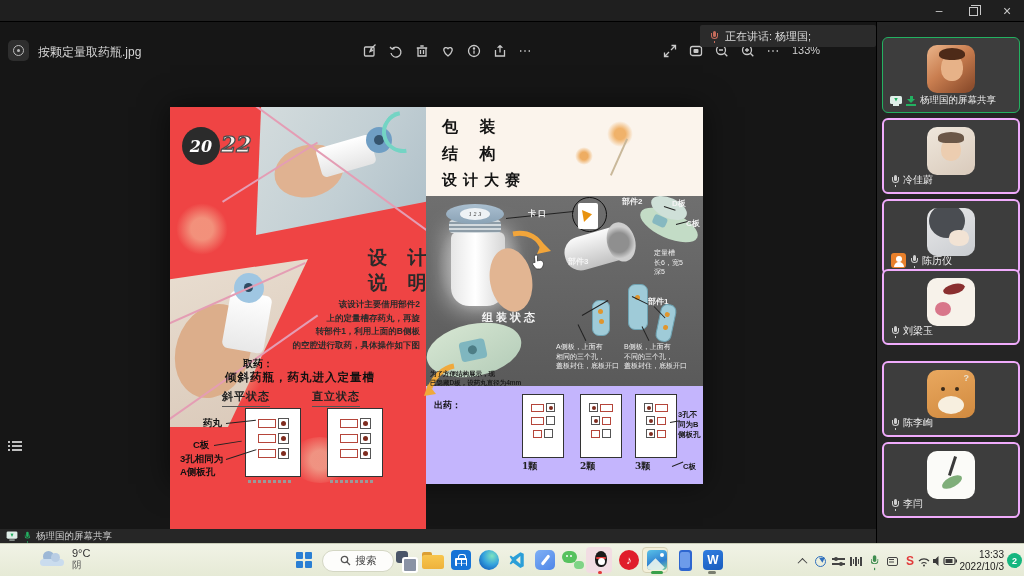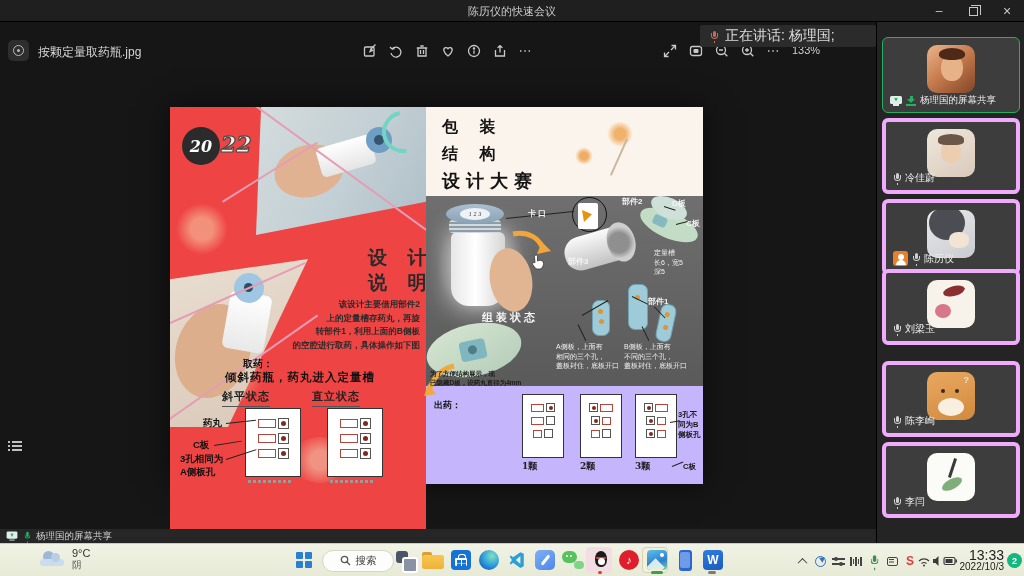--- a/index.html
+++ b/index.html
@@ -21,21 +21,21 @@
   .appicon{position:absolute;left:8px;top:18px;width:21px;height:21px;background:#2e2e2e;border-radius:5px;display:flex;align-items:center;justify-content:center}
   .appicon i{width:11px;height:11px;border:1.3px solid #bbb;border-radius:50%;position:relative}
   .appicon i::before{content:"";position:absolute;left:2.5px;top:2.5px;width:3px;height:3px;border-radius:50%;background:#bbb}
   .fname{position:absolute;left:38px;top:22px;font-size:12px;color:#d6d6d6}
   .tgroup{position:absolute;top:17px;display:flex;gap:3px}
   .tico{width:23px;height:23px;display:flex;align-items:center;justify-content:center;border-radius:4px;color:#c9c9c9}
   .tico svg{display:block}
   .zoomlvl{font-size:11px;color:#cfcfcf;line-height:23px;margin-left:4px}
   .dots{color:#c9c9c9;font-size:13px;letter-spacing:1px;line-height:20px}
   .speakbox{position:absolute;left:700px;top:3px;width:176px;height:22px;background:#2b2b2b;display:flex;align-items:center;gap:7px;padding:0 10px;border-radius:2px}
-  .speakbox .txt{font-size:14px;color:#dcdcdc;white-space:nowrap}
+  .speakbox .txt{font-size:11px;color:#dcdcdc;white-space:nowrap}
   .mic{position:relative;width:8px;height:11px;flex:0 0 auto}
   .mic i{position:absolute;left:2.5px;top:0;width:3px;height:6px;background:var(--c,#cfcfcf);border-radius:1.5px}
   .mic u{position:absolute;left:.5px;top:2.5px;width:7px;height:5.5px;border:1px solid var(--c,#cfcfcf);border-top:none;border-radius:0 0 5px 5px}
   .mic s{position:absolute;left:3.5px;bottom:-1.5px;width:1.2px;height:2px;background:var(--c,#cfcfcf)}
   .listtoggle{position:absolute;left:8px;top:418px;width:14px;height:11px}
   .listtoggle::before{content:"";position:absolute;left:0;top:1px;width:2px;height:2px;background:#c0c0c0;box-shadow:0 4px 0 #c0c0c0,0 8px 0 #c0c0c0}
   .listtoggle::after{content:"";position:absolute;left:4px;top:1px;width:10px;height:2px;background:#c0c0c0;box-shadow:0 4px 0 #c0c0c0,0 8px 0 #c0c0c0}
   .sharebar{position:absolute;left:0;bottom:0;width:876px;height:14px;background:#262626;display:flex;align-items:center;gap:5px;padding-left:6px}
   .sharebar .txt{font-size:9.5px;color:#cfcfcf}
   .moni{position:relative;width:12px;height:10px;flex:0 0 auto}
@@ -80,21 +80,21 @@
   .sm .dr-dot{inset:1.5px}
   .plabel{position:absolute;font-size:9.5px;font-weight:bold;color:#111;white-space:nowrap}
   .pline{position:absolute;height:1px;background:#222;transform-origin:0 50%}
   .capblur{position:absolute;width:44px;height:3px;background:repeating-linear-gradient(90deg,#9a9a9a 0 3px,transparent 3px 5px)}
 
   .tpanel{position:absolute;left:256px;top:0;width:277px;height:89px;background:#fbf4ec;overflow:hidden}
   .tpanel .flower{position:absolute;right:70px;top:14px;width:26px;height:26px;background:radial-gradient(circle,#f0b26a 30%,rgba(240,178,106,0) 70%);border-radius:50%}
   .tpanel .flower2{position:absolute;right:110px;top:40px;width:18px;height:18px;background:radial-gradient(circle,#eead62 30%,rgba(238,173,98,0) 70%);border-radius:50%}
   .tpanel .stem{position:absolute;right:84px;top:30px;width:1.5px;height:40px;background:#c9b89a;transform:rotate(24deg)}
   .ctitle{position:absolute;left:16px;top:6px;font:bold 16px "DejaVu Serif",serif;color:#141414;letter-spacing:8px;line-height:27px;white-space:nowrap}
-  .ctitle .l3{font-size:18px;letter-spacing:6px}
+  .ctitle .l3{font-size:15px;letter-spacing:6px}
 
   .dkpanel{position:absolute;left:256px;top:89px;width:277px;height:190px;background:linear-gradient(180deg,#6f6f6f,#5a5a5a);overflow:visible}
   .wlabel{position:absolute;font-size:8px;font-weight:bold;color:#f4f4f4;white-space:nowrap}
   .wsmall{position:absolute;font-size:7px;color:#f0f0f0;line-height:9.5px;white-space:nowrap}
   .glow{position:absolute;left:10px;top:20px;width:90px;height:100px;background:radial-gradient(ellipse,rgba(255,255,255,.5),rgba(255,255,255,0) 70%)}
   .acap{position:absolute;left:20px;top:8px;width:58px;height:20px;background:linear-gradient(#aabfd0,#8aa2b5);border-radius:50%}
   .acap .inner{position:absolute;left:14px;top:4px;width:30px;height:12px;background:#eef2f5;border-radius:50%;font:italic 5px "DejaVu Serif",serif;color:#333;text-align:center;line-height:12px}
   .arings{position:absolute;left:23px;top:24px;width:52px;height:13px;background:repeating-linear-gradient(180deg,#d3dade 0 2px,#8d9ca7 2px 4px);border-radius:4px}
   .abody{position:absolute;left:25px;top:36px;width:54px;height:74px;background:linear-gradient(90deg,#e6e6e6,#ffffff 45%,#d6d6d6);border-radius:6px 6px 18px 18px;box-shadow:0 0 22px 6px rgba(255,255,255,.45)}
   .ahand{position:absolute;left:64px;top:52px;width:42px;height:64px;background:#e2b592;border-radius:50%;transform:rotate(-10deg)}
@@ -118,21 +118,21 @@
   .ltpanel{position:absolute;left:256px;top:279px;width:277px;height:98px;background:#c4b5fd}
   .hidenote{position:absolute;left:4px;top:-17px;font-size:6.5px;font-weight:bold;color:#1c1c1c;line-height:9px;white-space:nowrap}
   .outtitle{position:absolute;left:8px;top:13px;font-size:9px;font-weight:bold;color:#111}
   .outlines{position:absolute;left:3px;top:27px;font-size:7.5px;font-weight:600;color:#222;line-height:11.5px;white-space:nowrap}
   .obox{position:absolute;top:8px;width:42px;height:64px;background:#fff;border:1px solid #333;padding-top:4px}
   .ocount{position:absolute;top:74px;width:42px;font:bold 9px "DejaVu Serif",serif;color:#222}
   .dklabel{position:absolute;font-size:7.5px;font-weight:bold;color:#1a1a1a;line-height:10px;white-space:nowrap}
 
   
   .sidebar{position:absolute;left:876px;top:22px;width:148px;height:521px;background:#242424;border-left:1px solid #000}
-  .tile{position:absolute;left:5px;width:138px;height:76px;background:#3d3d3d;border:4px solid #f0abfc;border-radius:6px}
+  .tile{position:absolute;left:5px;width:138px;height:76px;background:#3d3d3d;border:2px solid #f0abfc;border-radius:6px}
   .tile.active{border:1.5px solid #23b161}
   .av{width:48px;height:48px;border-radius:10px;margin:7px auto 0;position:relative;overflow:hidden}
   .av-0{background:linear-gradient(140deg,#e3a97e 10%,#c97e50 45%,#8f4f2e 90%)}
   .av-0::before{content:"";position:absolute;left:14px;top:10px;width:22px;height:26px;background:#e7b288;border-radius:45%}
   .av-0::after{content:"";position:absolute;left:12px;top:3px;width:26px;height:12px;background:#4d2a18;border-radius:50% 50% 40% 40%}
   .av-1{background:linear-gradient(150deg,#efe7dc,#d9cabb)}
   .av-1::before{content:"";position:absolute;left:14px;top:12px;width:20px;height:22px;background:#eccdb0;border-radius:45%}
   .av-1::after{content:"";position:absolute;left:11px;top:5px;width:26px;height:11px;background:#6b5747;border-radius:50% 50% 30% 30%}
   .av-2{background:linear-gradient(150deg,#e9e9ea,#c9ccd0)}
   .av-2::before{content:"";position:absolute;left:2px;top:-4px;width:36px;height:34px;background:#4a4d52;border-radius:50%}
@@ -207,31 +207,30 @@
   .sld{width:13px;height:10px;position:relative}
   .sld::before{content:"";position:absolute;left:0;top:2px;width:13px;height:1.5px;background:#444;box-shadow:0 5px 0 #444}
   .sld i{position:absolute;left:2px;top:.5px;width:4px;height:4px;border-radius:50%;background:#444;box-shadow:5px 5px 0 #444}
   .mtr{width:12px;height:10px;position:relative}
   .mtr::before{content:"";position:absolute;left:0;top:1px;width:1.6px;height:9px;background:#444;box-shadow:5px 0 0 #444,10px 0 0 #444}
   .mtr::after{content:"";position:absolute;left:2.5px;top:3px;width:1.6px;height:5px;background:#444;box-shadow:5px 0 0 #444}
   .bxs{width:11px;height:9px;border:1.6px solid #444;border-radius:2px;position:relative}
   .bxs::before{content:"";position:absolute;left:1.5px;top:1.5px;width:5px;height:1.4px;background:#444;box-shadow:0 2.5px 0 #444}
   .slogo{color:#e23b3b;font-weight:bold;font-size:12px;line-height:14px}
   .clock{position:absolute;left:954px;top:4.5px;width:50px;text-align:right;color:#222}
-  .clock .t{font-size:14px;line-height:12px}
+  .clock .t{font-size:10px;line-height:12px}
   .clock .d{font-size:10px;line-height:12px}
   .badge{position:absolute;left:1007px;top:9px;width:15px;height:15px;border-radius:50%;background:#16b67f;color:#fff;font-size:9px;font-weight:bold;display:flex;align-items:center;justify-content:center}
 </style>
 </head>
 <body>
 
 <div class="screen">
 
   <div class="titlebar">
-    <div class="ttl">陈历仪的快速会议</div>
     <div class="wctrls">
       <div class="wbtn">
           <span>–</span>
         </div>
       <div class="wbtn">
           <span class="restore-glyph"></span>
         </div>
       <div class="wbtn" style="font-size:14px">
           <span>×</span>
         </div>

